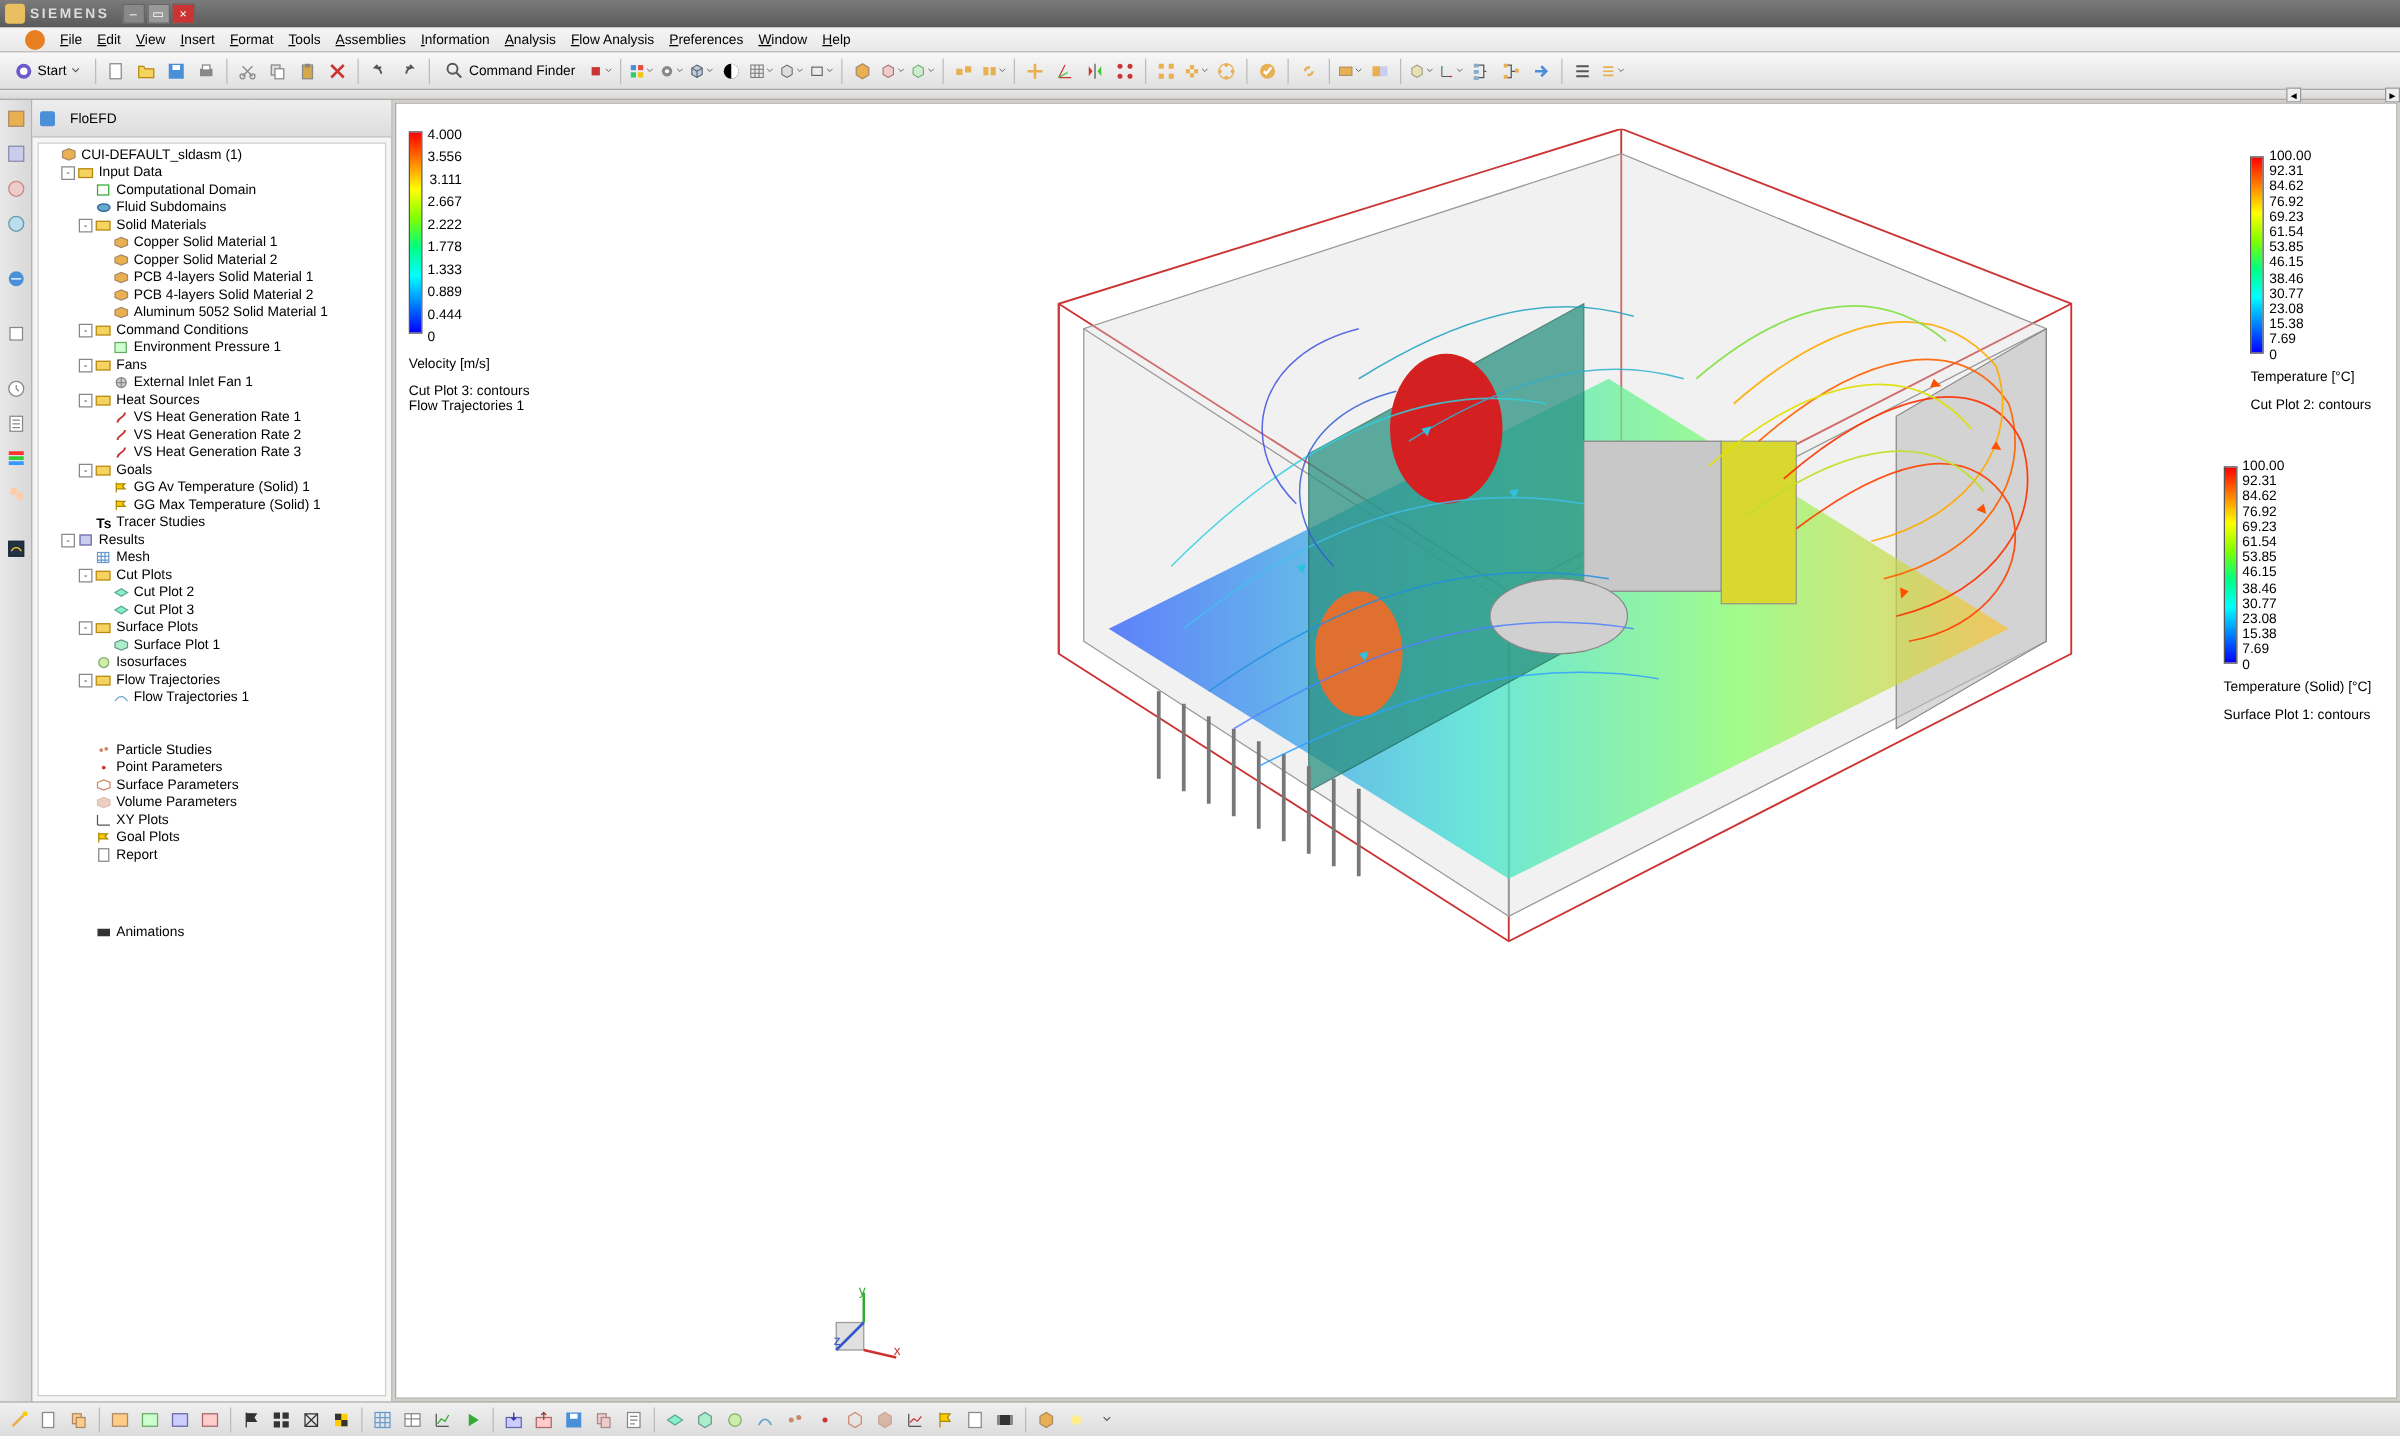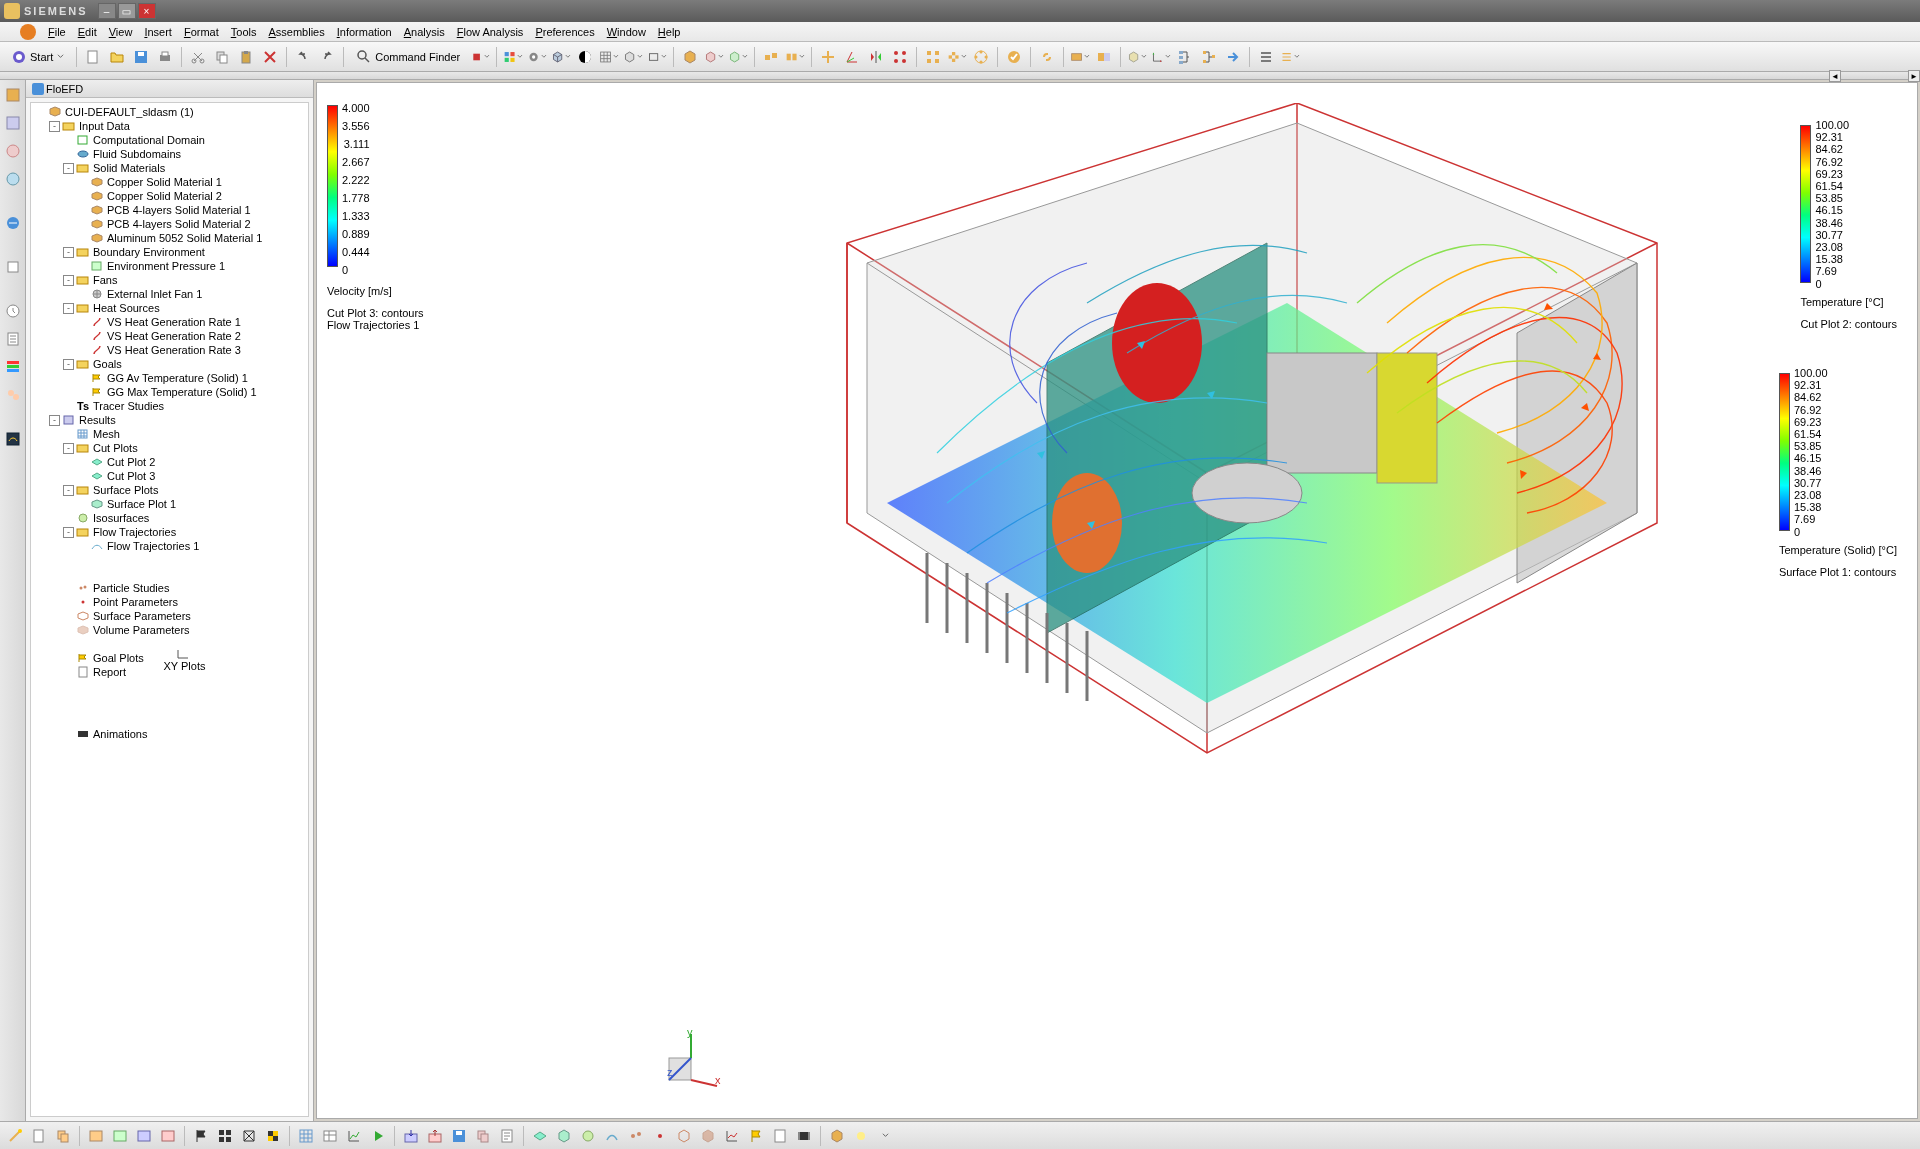--- a/index.html
+++ b/index.html
@@ -22,21 +22,21 @@
 .tbtn .dd{width:7px;height:7px;margin-left:1px;}
 .sep{width:1px;height:20px;background:#bbb;margin:0 3px;}
 .subbar{height:8px;background:linear-gradient(#e8e8e8,#d8d8d8);border-bottom:1px solid #aaa;position:relative;}
 .subbar .sar{position:absolute;top:-2px;width:12px;height:12px;background:#eee;border:1px solid #999;font-size:8px;display:flex;align-items:center;justify-content:center;}
 .subbar .sar.l{left:1829px;}
 .subbar .sar.r{right:0;}
 .main{display:flex;height:1041px;}
 .leftstrip{width:26px;background:linear-gradient(to right,#e8e8e8,#d8d8d8);border-right:1px solid #aaa;display:flex;flex-direction:column;align-items:center;padding-top:4px;gap:6px;}
 .leftstrip .lsb{width:20px;height:22px;border:1px solid transparent;border-radius:2px;display:flex;align-items:center;justify-content:center;cursor:pointer;}
 .treepanel{width:288px;background:#f5f5f5;border-right:1px solid #aaa;display:flex;flex-direction:column;}
-.treehead{height:18px;background:linear-gradient(#eee,#ddd);border-bottom:1px solid #bbb;display:flex;align-items:center;padding:0 6px;gap:2px;}
+.treehead{height:30px;background:linear-gradient(#eee,#ddd);border-bottom:1px solid #bbb;display:flex;align-items:center;padding:0 6px;gap:12px;}
 .treehead .hi{width:12px;height:12px;background:#4a90d9;border-radius:2px;}
 .treebody{flex:1;background:#fff;margin:4px;border:1px solid #ccc;overflow:auto;padding:2px 0;}
 .tnode{display:flex;align-items:center;height:14px;padding:0 2px;cursor:pointer;white-space:nowrap;}
 .tnode .tw{width:11px;height:11px;border:1px solid #888;background:#fff;display:flex;align-items:center;justify-content:center;font-size:9px;line-height:9px;color:#555;margin-right:2px;flex-shrink:0;}
 .tnode .tw.none{border:none;background:none;}
 .tnode .ti{width:14px;height:12px;margin-right:3px;flex-shrink:0;display:flex;align-items:center;justify-content:center;}
 .tnode .tl{font-size:11px;}
 .viewport{flex:1;background:#fff;position:relative;border:1px solid #aaa;margin:2px;}
 .legend{position:absolute;font-size:11px;}
 .colorbar{width:11px;height:146px;background:linear-gradient(to bottom,#ff0000,#ff8000,#ffff00,#80ff00,#00ff80,#00ffff,#0080ff,#0000ff);border:1px solid #555;}
@@ -573,21 +573,21 @@
           </div>
           <div class="tl">Aluminum 5052 Solid Material 1</div>
         </div>
         <div class="tnode" style="padding-left: 32px;">
           <div class="tw">-</div>
           <div class="ti">
             <svg width="14" height="12">
               <rect x="1" y="3" width="11" height="7" fill="#f4d35e" stroke="#b8860b"></rect>
             </svg>
           </div>
-          <div class="tl">Boundary Environment</div>
+          <div class="tl">Command Conditions</div>
         </div>
         <div class="tnode" style="padding-left: 46px;">
           <div class="tw none"></div>
           <div class="ti">
             <svg width="14" height="12">
               <rect x="2" y="2" width="9" height="8" fill="#cfc" stroke="#6a6"></rect>
             </svg>
           </div>
           <div class="tl">Environment Pressure 1</div>
         </div>
@@ -803,21 +803,21 @@
         </div>
         <div class="tnode" style="padding-left: 32px;">
           <div class="tw none"></div>
           <div class="ti">
             <svg width="14" height="12">
               <path d="M2 4l5-2 5 2v4l-5 2-5-2z" fill="#c86" opacity="0.4" stroke="#a64"></path>
             </svg>
           </div>
           <div class="tl">Volume Parameters</div>
         </div>
-        <div class="tnode" style="padding-left: 32px; flex-direction: column;">
+        <div class="tnode" style="padding-left: 32px;">
           <div class="tw none"></div>
           <div class="ti">
             <svg width="14" height="12">
               <path d="M2 10h10M2 10V2" stroke="#555"></path>
             </svg>
           </div>
           <div class="tl">XY Plots</div>
         </div>
         <div class="tnode" style="padding-left: 32px;">
           <div class="tw none"></div>

